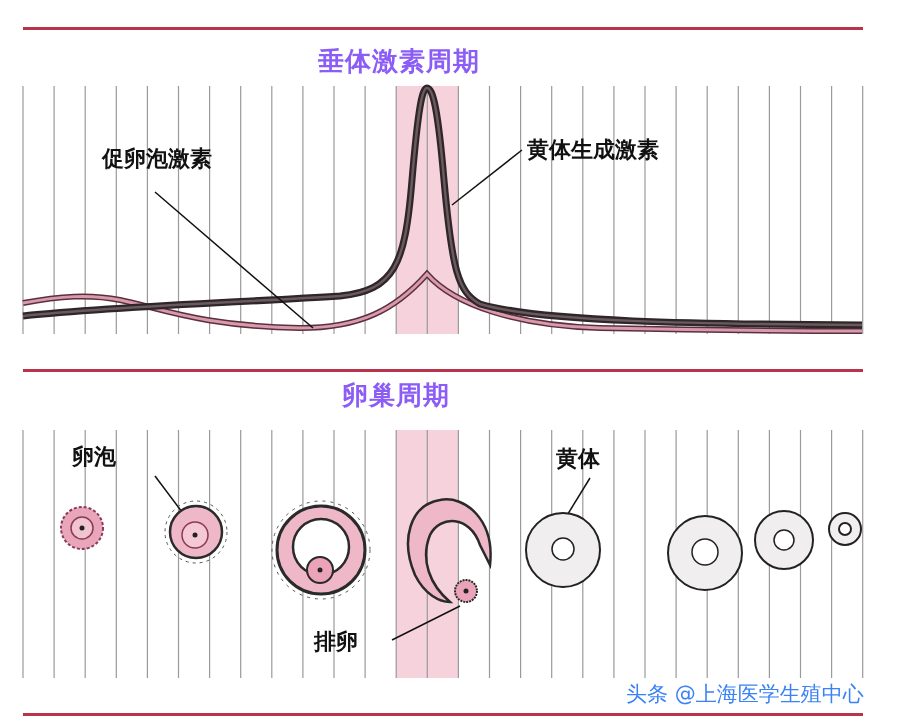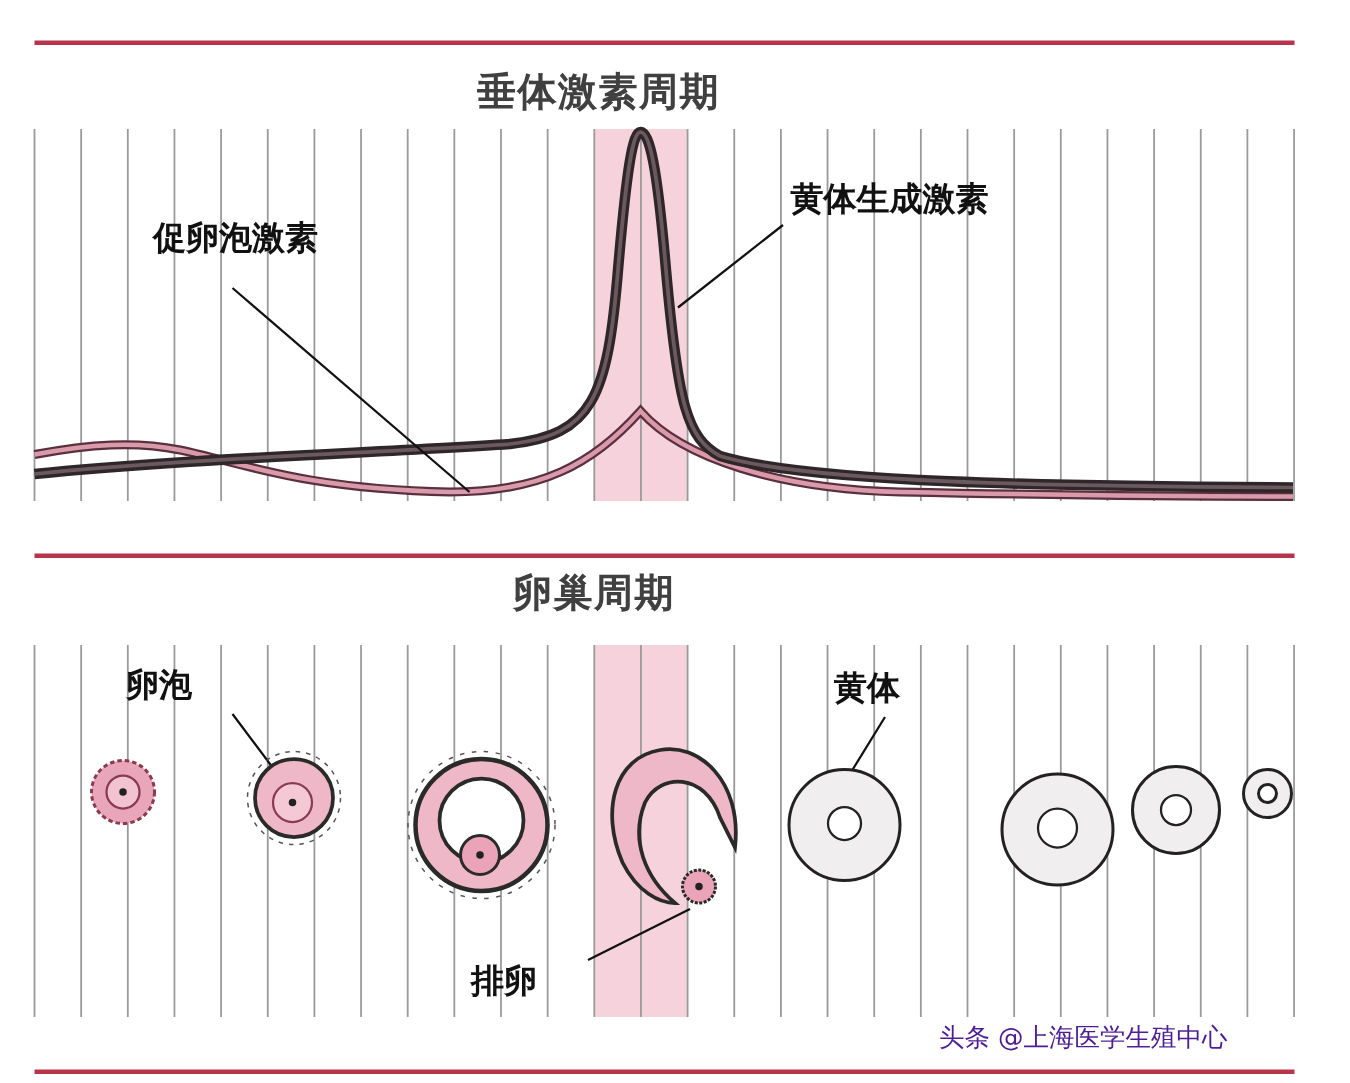--- a/index.html
+++ b/index.html
@@ -1,20 +1,20 @@
 <!DOCTYPE html>
 <html><head>
 <meta charset="utf-8">
 <style>
   html,body{margin:0;padding:0;background:#fff;}
   body{width:900px;height:722px;position:relative;overflow:hidden;font-family:"DejaVu Sans",sans-serif;}
   .rule{position:absolute;left:23px;width:840px;height:3px;background:#b8344a;}
-  .title{position:absolute;font-weight:bold;font-size:26px;color:#404040;letter-spacing:1px;}
+  .title{position:absolute;font-weight:bold;font-size:26px;color:#8b5cf6;letter-spacing:1px;}
   .lbl{position:absolute;font-weight:bold;font-size:22px;color:#111;}
-  .wm{position:absolute;font-size:17px;color:#4c1d95;}
+  .wm{position:absolute;font-size:21px;color:#3b82f6;}
   svg{position:absolute;left:0;top:0;}
 </style>
 </head>
 <body>
 
 <div class="rule" style="top:27px;"></div>
 <div class="rule" style="top:369px;"></div>
 <div class="rule" style="top:713px;"></div>
 
 <svg width="900" height="722">
@@ -133,20 +133,20 @@
     <circle cx="784" cy="540" r="10" fill="#fff" stroke-width="1.5"></circle>
   </g>
   <g fill="#f1eef0" stroke="#222" stroke-width="2">
     <circle cx="845" cy="529" r="16"></circle>
     <circle cx="845" cy="529" r="6" fill="#fff" stroke-width="2"></circle>
   </g>
 </svg>
 
 <div class="title" style="left:318px;top:44px;">垂体激素周期</div>
 <div class="lbl" style="left:102px;top:144px;text-align:right;">促卵泡激素</div>
-<div class="lbl" style="left:527px;top:118px;">黄体生成激素</div>
+<div class="lbl" style="left:527px;top:135px;">黄体生成激素</div>
 
 <div class="title" style="left:342px;top:378px;">卵巢周期</div>
-<div class="lbl" style="left:84px;top:442px;">卵泡</div>
-<div class="lbl" style="left:314px;top:627px;margin-top:12px;">排卵</div>
+<div class="lbl" style="left:72px;top:442px;">卵泡</div>
+<div class="lbl" style="left:314px;top:627px;">排卵</div>
 <div class="lbl" style="left:556px;top:444px;">黄体</div>
 
 <div class="wm" style="left:626px;top:680px;">头条 @上海医学生殖中心</div>
 
 </body></html>

